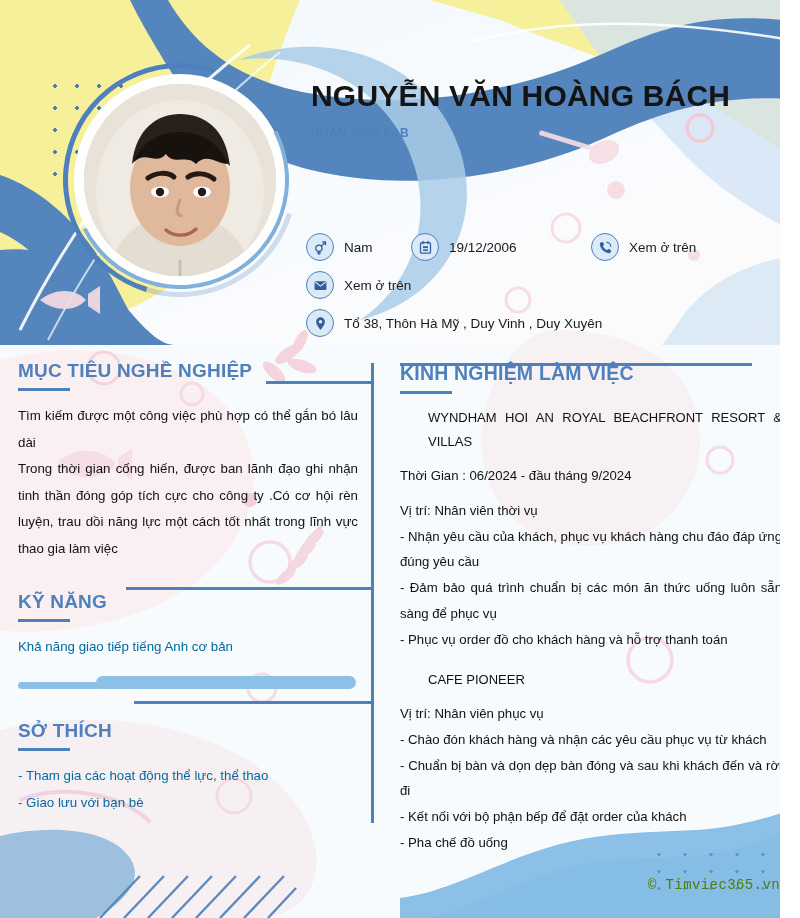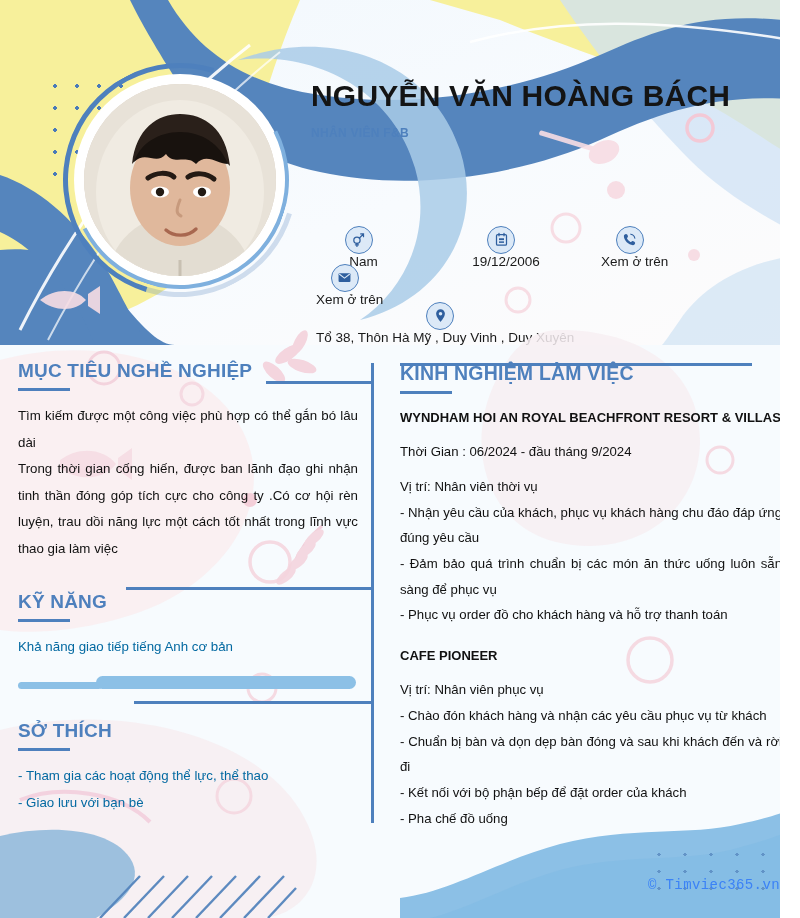--- a/index.html
+++ b/index.html
@@ -73,21 +73,21 @@
   }
   .cv-role {
     margin-top:11px;
     font-size:12px; font-weight:bold; color:#4e80bd;
     letter-spacing:.3px;
   }
 
   
   .contact-block { position:absolute; left:306px; top:228px; width:480px; }
   .contact-row { display:flex; align-items:center; height:38px; }
-  .contact-item { display:flex; align-items:center;flex-direction:column; }
+  .contact-item { display:flex; align-items:center; }
   .ci-icon {
     width:28px; height:28px; border-radius:50%;
     background:#dce9f7; border:1.6px solid #4e80bd;
     display:flex; align-items:center; justify-content:center;
     flex:0 0 auto;
   }
   .ci-icon svg { width:15px; height:15px; fill:#2f5f9e; }
   .ci-text {
     margin-left:10px; font-size:13.5px; color:#1a1a1a;
     white-space:nowrap;
@@ -136,41 +136,41 @@
     position:absolute; left:0; top:8px; width:84px; height:7px;
     background:#8cc0e6; border-radius:4px;
   }
   .skillbar-thick {
     position:absolute; left:78px; top:2px; width:260px; height:13px;
     background:#8cc0e6; border-radius:7px;
   }
 
   .job { margin-top:2px; }
   .job-title {
-    font-size:13px; font-weight:bold; color:#111;
-    line-height:1.85; text-align:justify;
+    font-size:13px; font-weight:normal; color:#111;
+    line-height:1.85; text-align:justify;margin-left:28px;
   }
   .job-meta { font-size:13.2px; color:#111; line-height:1.95;margin-top:9px; }
   .job-b { font-size:13.2px; color:#111; line-height:1.95; text-align:justify; }
   .job-gap { height:14px; }
 
   
   .footer-decor { position:absolute; left:0; bottom:0; width:800px; height:130px; overflow:hidden; }
   .footer-decor svg { position:absolute; left:0; top:0; width:800px; height:130px; }
   .foot-dots {
     position:absolute; right:28px; bottom:20px;
     width:126px; height:52px;
     background-image:radial-gradient(#5585bd 1.7px, transparent 1.9px);
     background-size:26px 17px;
     opacity:.75;
   }
   .watermark {
     position:absolute; right:20px; bottom:25px;
     font-family:"Liberation Mono", monospace;
-    font-size:14px; color:#3b82f6; letter-spacing:.4px;
+    font-size:14px; color:#4d7c0f; letter-spacing:.4px;
   }
 </style>
 </head>
 <body>
 
 <div id="cv">
 
   <div class="header-area">
     <svg class="hdr-svg" viewBox="0 0 800 345" preserveAspectRatio="none">
 

